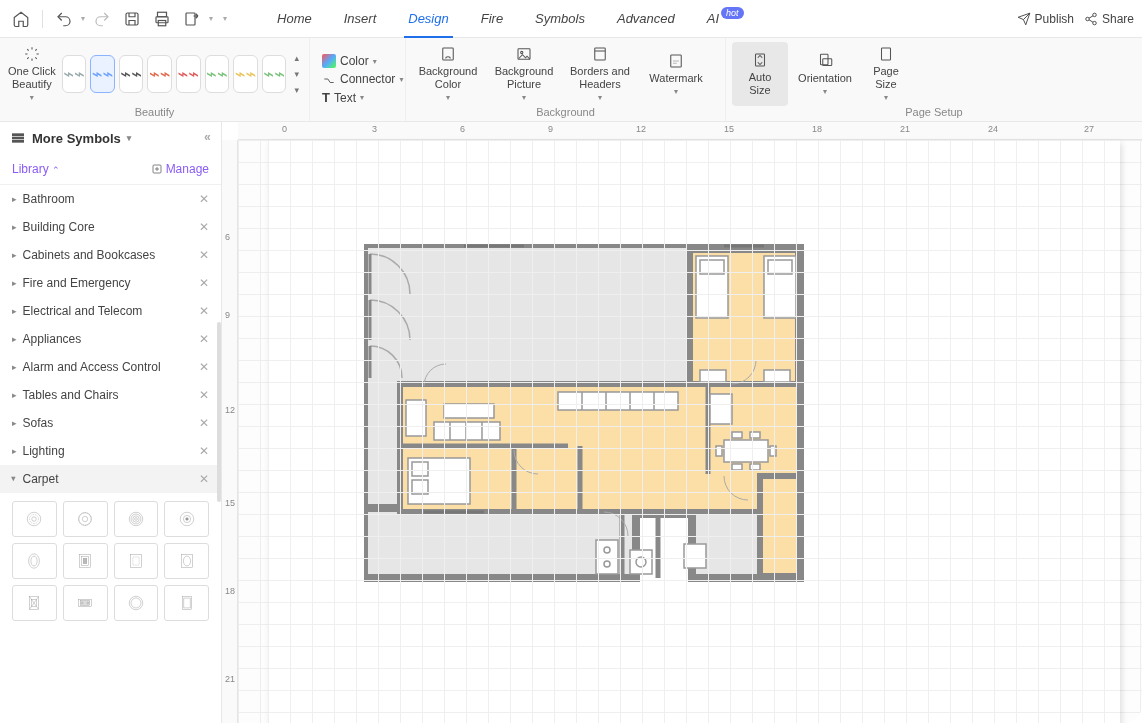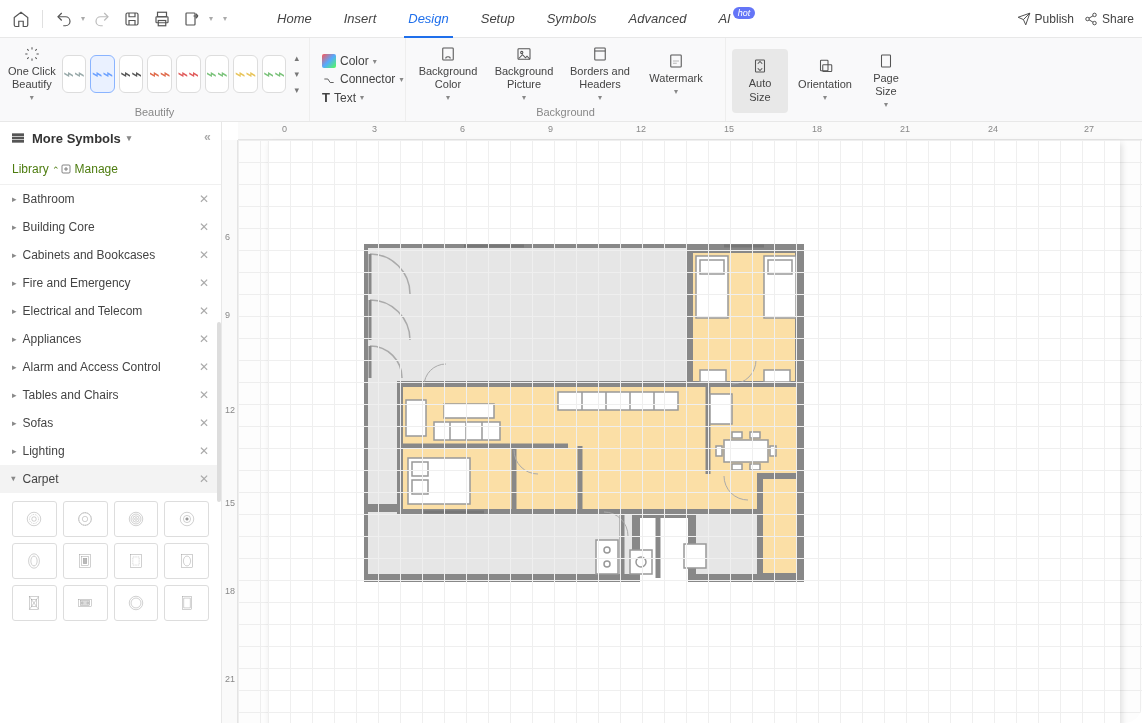--- a/index.html
+++ b/index.html
@@ -33,21 +33,21 @@
   .mini-arrows { display:flex; flex-direction:column; gap:6px; padding:0 4px; font-size:9px; color:#777;}
 
   
   .main { display:flex; height:calc(723px - 38px - 84px); }
   .sidebar { width:222px; border-right:1px solid #e8e8e8; display:flex; flex-direction:column; }
   .side-head { display:flex; align-items:center; gap:6px; padding:8px 10px; font-size:13px; font-weight:600; color:#333; }
   .side-collapse { margin-left:auto; color:#aaa; cursor:pointer; transform:rotate(180deg); font-size:12px;}
   .side-search { display:flex; gap:6px; padding:4px 10px; }
   .side-search input { flex:1; height:26px; border:1px solid #ddd; border-radius:4px; padding:0 8px; font-size:12px; }
   .side-search button { background:#1f6feb; color:#fff; border:none; border-radius:4px; font-size:12px; padding:0 10px; cursor:pointer; }
-  .lib-row { display:flex; padding:8px 12px; font-size:12px; color:#4d7c0f; border-bottom:1px solid #f0f0f0; }
+  .lib-row { display:flex; justify-content:space-between; padding:8px 12px; font-size:12px; color:#8b5cf6; border-bottom:1px solid #f0f0f0; }
   .lib-row .manage { display:flex; align-items:center; gap:3px; cursor:pointer;}
   .lib-list { flex:1; overflow:auto; }
   .lib-item { display:flex; align-items:center; padding:7px 12px; font-size:12px; color:#444; cursor:pointer; }
   .lib-item .chev { font-size:9px; color:#888; margin-right:6px; }
   .lib-item .x { margin-left:auto; color:#aaa; cursor:pointer; }
   .lib-item.expanded { background:#f3f3f3; }
   .lib-item.expanded .chev { transform:rotate(90deg); display:inline-block;}
   .shapes-grid { display:grid; grid-template-columns:repeat(4,1fr); gap:6px; padding:8px 12px; }
   .shape-cell { height:36px; border:1px solid #ddd; border-radius:3px; display:flex; align-items:center; justify-content:center; background:#fff; cursor:pointer; }
   .shape-cell svg { color:#888; }
@@ -126,21 +126,21 @@
         <path d="M14 8h6m0 0-3-3m3 3-3 3"></path>
       </svg>
     </div>
   <span style="font-size:8px;color:#aaa">▾</span>
   <span style="font-size:8px;color:#aaa;margin-left:6px">▾</span>
 
   <div class="tabs">
     <div class="tab">Home</div>
     <div class="tab">Insert</div>
     <div class="tab active">Design</div>
-    <div class="tab">Setup</div>
+    <div class="tab">Fire</div>
     <div class="tab">Symbols</div>
     <div class="tab">Advanced</div>
     <div class="tab">
         <span>AI</span>
         <span class="hot-badge">hot</span>
       </div>
   </div>
 
   <div class="top-right">
     <div class="rbtn">
@@ -293,20 +293,21 @@
         </div>
       <div class="big-btn" style="width:48px">
           <svg viewBox="0 0 24 24" fill="none" stroke="#555" stroke-width="1.4">
             <rect x="6" y="4" width="12" height="16" rx="1"></rect>
           </svg>
           <span style="white-space:pre">Page
 Size</span>
           <span class="caret">▾</span>
         </div>
     </div>
+    <div class="rgroup-label">Page Setup</div>
   </div>
 </div>
 
 <div class="main">
 
   <div class="sidebar" style="position:relative">
     <div class="side-head">
       <svg viewBox="0 0 24 24" fill="#555" style="width:16px;height:16px">
           <rect x="3" y="5" width="18" height="4"></rect>
           <rect x="3" y="10" width="18" height="4"></rect>

